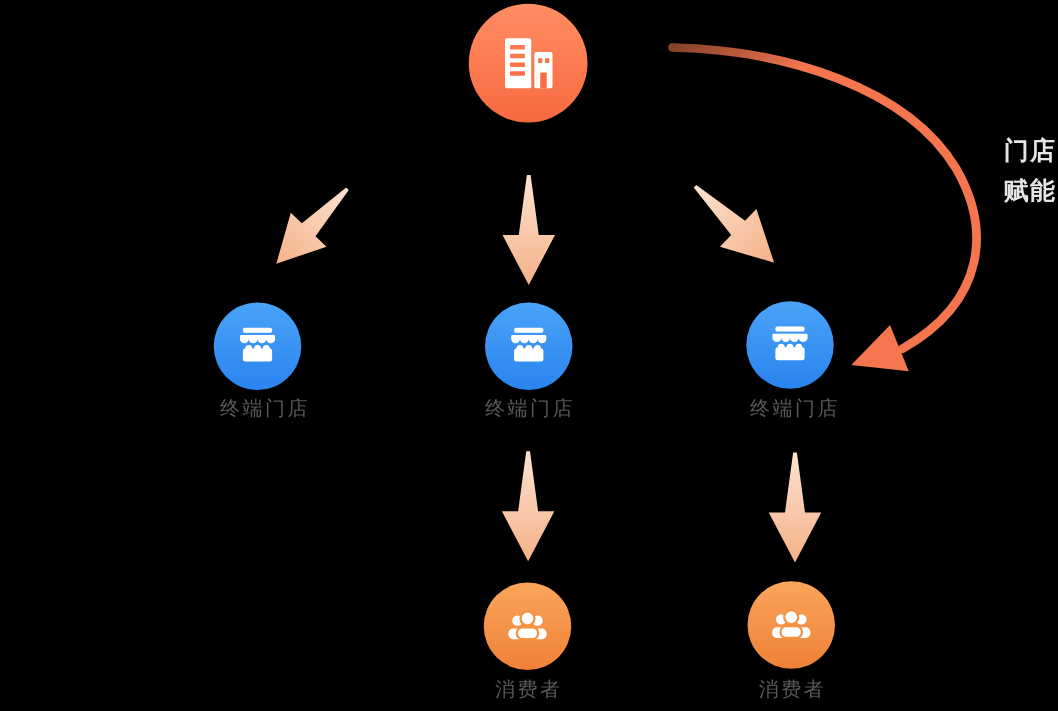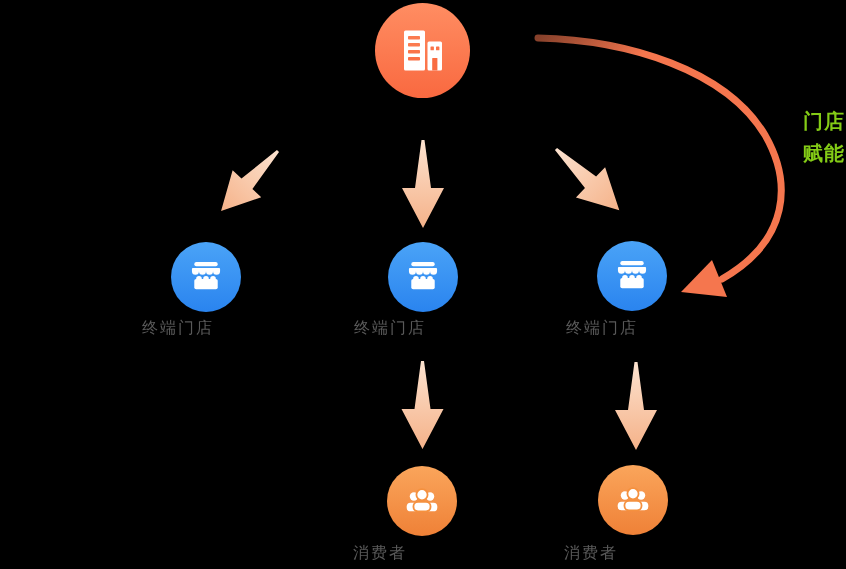--- a/index.html
+++ b/index.html
@@ -37,36 +37,36 @@
     background: linear-gradient(180deg, #FAA55B 0%, #EF8137 100%);
   }
   .store-left   { left: 171px; top: 242px; }
   .store-mid    { left: 388px; top: 242px; }
   .store-right  { left: 597px; top: 241px; }
   .consumer-mid   { left: 387px; top: 466px; }
   .consumer-right { left: 598px; top: 465px; }
   .node-label {
     position: absolute;
     width: 140px;
-    text-align: left;
+    text-align: center;
     color: #595959;
     font-size: 16px;
     letter-spacing: 2px;
     line-height: 20px;
   }
   .label-store-left   { left: 142px; top: 318px; }
   .label-store-mid    { left: 354px; top: 318px; }
   .label-store-right  { left: 566px; top: 318px; }
   .label-consumer-mid   { left: 353px; top: 543px; }
   .label-consumer-right { left: 564px; top: 543px; }
   .annotation {
     position: absolute;
     left: 803px; top: 105px;
     width: 44px;
-    color: #84cc16;
+    color: #e5e5e5;
     font-size: 20px;
     font-weight: bold;
     line-height: 32px;
     letter-spacing: 1px;
     white-space: nowrap;
   }
   .annotation span { display: block; }
 </style>
 </head>
 <body>

